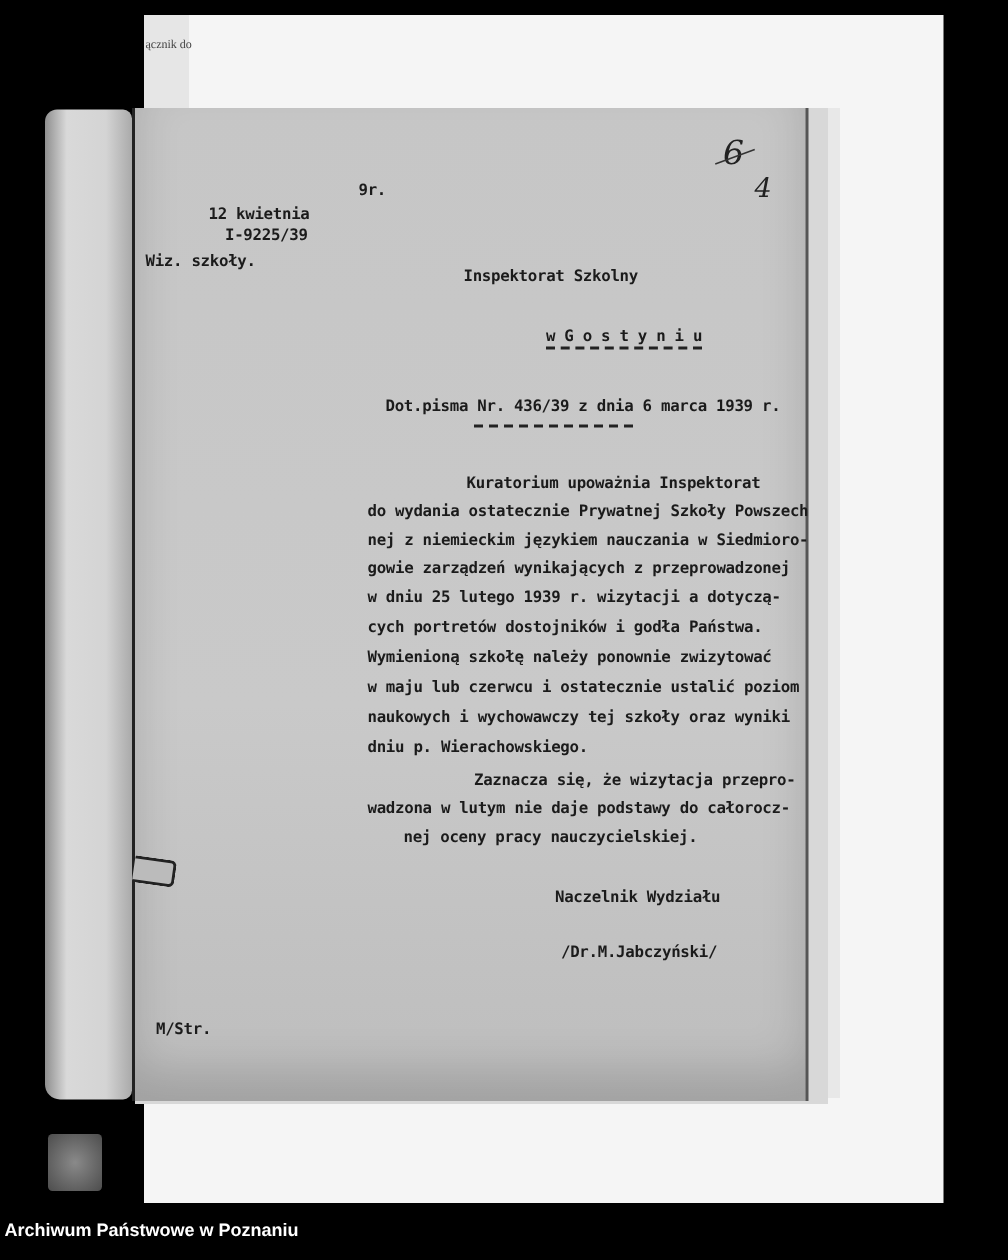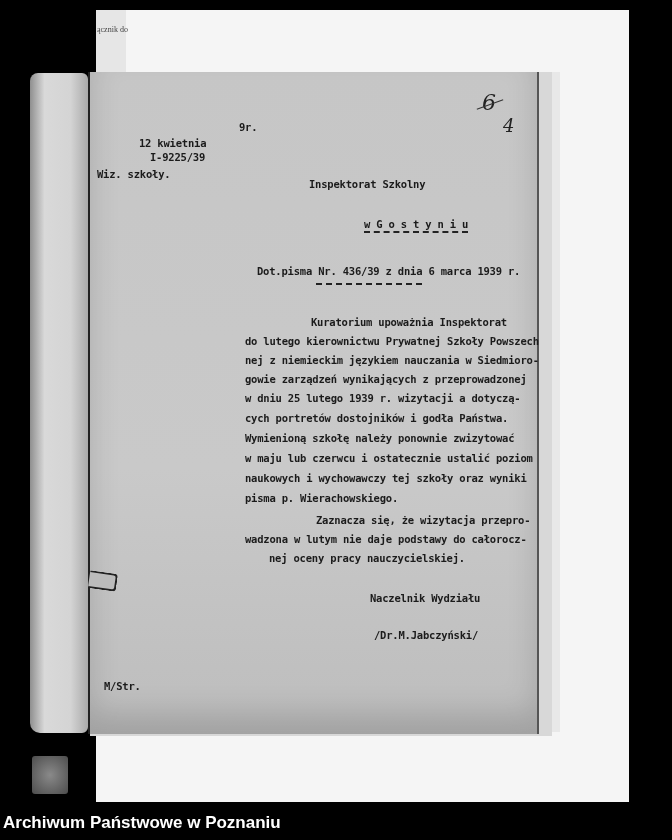--- a/index.html
+++ b/index.html
@@ -38,21 +38,21 @@
   .clip {
     position:absolute; left:89px; top:572px; width:26px; height:14px;
     border:2px solid #222; border-left:none; border-radius:0 4px 4px 0;
     transform:rotate(8deg); background:#bbb;
   }
   .t { position:absolute; font-size:10.5px; color:#1b1b1b; white-space:nowrap; font-weight:bold; letter-spacing:-0.2px; }
   .u { border-bottom:2px dashed #222; padding-bottom:1px; }
   .hw { position:absolute; font-family:"DejaVu Serif", serif; font-style:italic; color:#222; }
   .footer {
     position:absolute; left:3px; top:813px; font-family:"Liberation Sans", sans-serif;
-    font-size:17px; color:#fff; font-weight:bold;
+    font-size:12px; color:#fff; font-weight:bold;
   }
 </style>
 </head>
 <body>
 
 <div class="back-sheet"></div>
 <div class="back-sheet-strip"></div>
 <div class="back-sheet-label">ącznik do</div>
 
 <div class="binding"></div>
@@ -73,29 +73,29 @@
 <div class="t" style="left:150px;top:151px;">I-9225/39</div>
 <div class="t" style="left:97px;top:168px;">Wiz. szkoły.</div>
 
 <div class="t" style="left:309px;top:178px;">Inspektorat Szkolny</div>
 <div class="t u" style="left:364px;top:218px;">w  G o s t y n i u</div>
 
 <div class="t" style="left:257px;top:265px;">Dot.pisma Nr. 436/39 z dnia 6 marca 1939 r.</div>
 <div style="position:absolute;left:316px;top:283px;width:106px;border-bottom:2px dashed #222;"></div>
 
 <div class="t" style="left:311px;top:316px;">Kuratorium upoważnia Inspektorat</div>
-<div class="t" style="left:245px;top:335px;">do lutego kierownictwu Prywatnej Szkoły Powszech</div>
+<div class="t" style="left:245px;top:335px;">do wydania ostatecznie Prywatnej Szkoły Powszech</div>
 <div class="t" style="left:245px;top:354px;">nej z niemieckim językiem nauczania w Siedmioro-</div>
 <div class="t" style="left:245px;top:373px;">gowie zarządzeń wynikających z przeprowadzonej</div>
 <div class="t" style="left:245px;top:392px;">w dniu 25 lutego 1939 r. wizytacji a dotyczą-</div>
 <div class="t" style="left:245px;top:412px;">cych portretów dostojników i godła Państwa.</div>
 <div class="t" style="left:245px;top:432px;">Wymienioną szkołę należy ponownie zwizytować</div>
 <div class="t" style="left:245px;top:452px;">w maju lub czerwcu i ostatecznie ustalić poziom</div>
 <div class="t" style="left:245px;top:472px;">naukowych i wychowawczy tej szkoły oraz wyniki</div>
-<div class="t" style="left:245px;top:492px;">pisma p. Wierachowskiego.</div>
+<div class="t" style="left:245px;top:492px;">dniu p. Wierachowskiego.</div>
 <div class="t" style="left:316px;top:514px;">Zaznacza się, że wizytacja przepro-</div>
 <div class="t" style="left:245px;top:533px;">wadzona w lutym nie daje podstawy do całorocz-</div>
 <div class="t" style="left:245px;top:552px;padding-left:24px;">nej oceny pracy nauczycielskiej.</div>
 
 <div class="t" style="left:370px;top:592px;">Naczelnik Wydziału</div>
 <div class="t" style="left:374px;top:629px;text-align:right;">/Dr.M.Jabczyński/</div>
 
 <div class="t" style="left:104px;top:680px;">M/Str.</div>
 
 <div class="footer">Archiwum Państwowe w Poznaniu</div>

